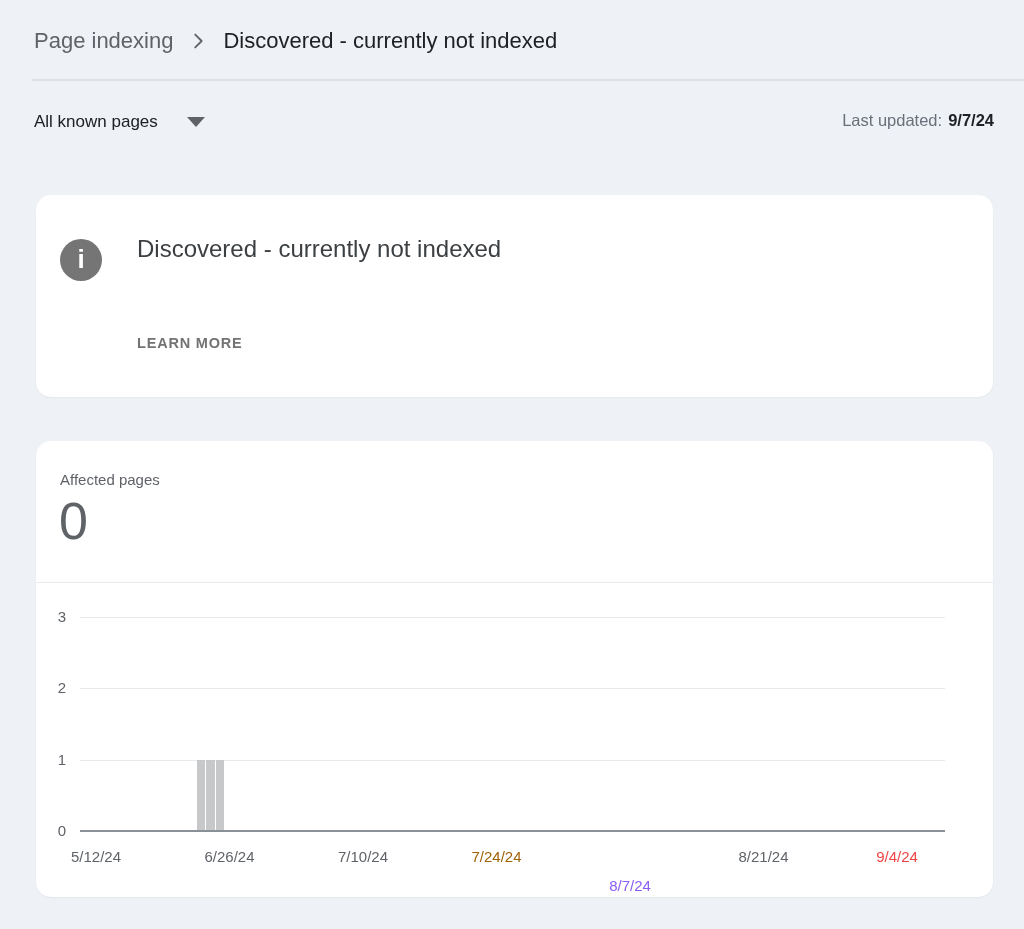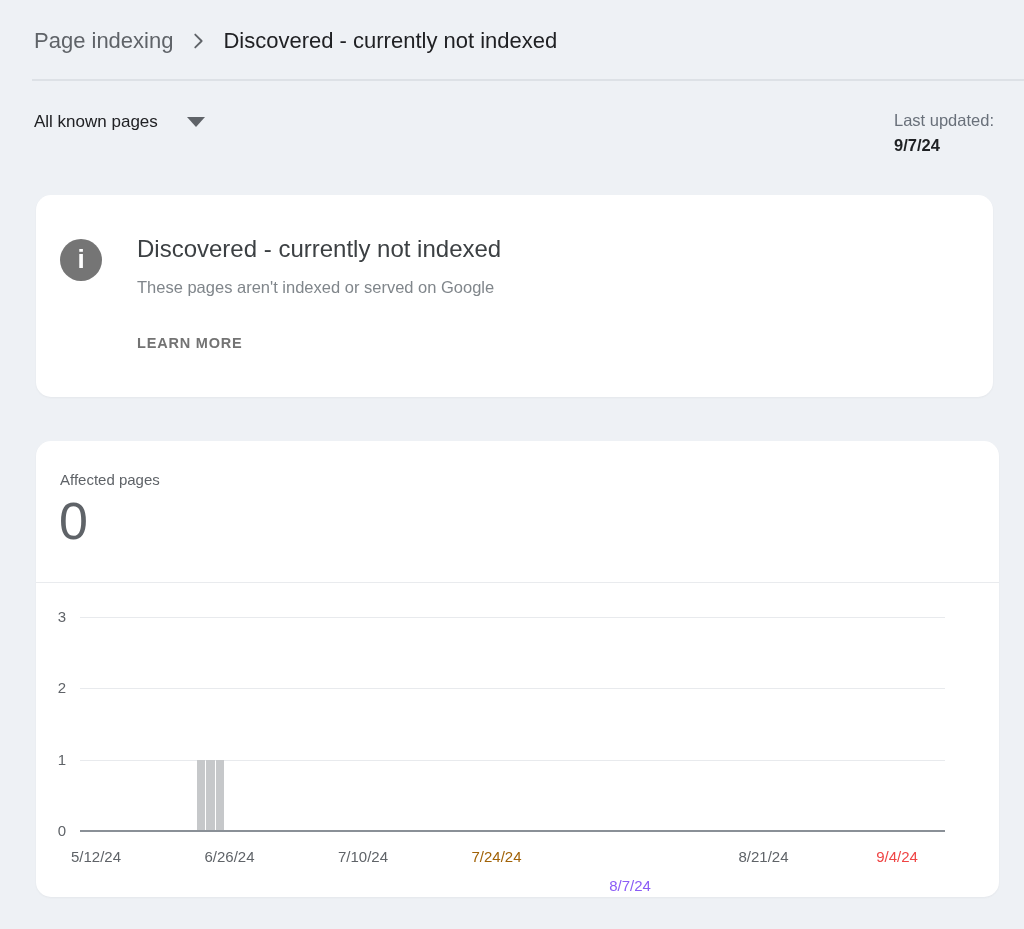--- a/index.html
+++ b/index.html
@@ -27,30 +27,30 @@
     cursor:pointer;font-family:Liberation Sans, sans-serif;
   }
   .filter-label{font-size:17px;font-weight:500;color:#202124;}
   .caret-down{
     margin-left:29px;width:0;height:0;
     border-left:9px solid transparent;border-right:9px solid transparent;
     border-top:10px solid #5f6368;
   }
   .last-updated{
     position:absolute;right:30px;top:111px;font-size:16.5px;color:#69707a;
-    display:flex;gap:6px;align-items:baseline;white-space:nowrap;flex-direction:column;
+    display:flex;gap:6px;align-items:baseline;white-space:nowrap;
   }
   .last-updated .value{color:#1f2124;font-weight:600;}
   
   .card{
     position:absolute;left:36px;width:957px;background:#ffffff;border-radius:15px;
     box-shadow:0 1px 2px rgba(60,64,67,0.05);
   }
   .info-card{top:195px;height:202px;}
-  .chart-card{top:441px;height:456px;padding-left:6px;}
+  .chart-card{top:441px;height:456px;}
   
   .info-icon{
     position:absolute;left:24px;top:44px;width:42px;height:42px;border-radius:50%;
     display:flex;align-items:center;justify-content:center;
   }
   .info-glyph{color:#ffffff;font-size:26px;font-weight:700;line-height:1;transform:translateY(-1px);}
   .info-title{
     position:absolute;left:101px;top:40px;margin:0;font-size:24px;font-weight:400;color:#3c4043;
   }
   .info-subtitle{
@@ -100,21 +100,20 @@
   <div class="last-updated">
     <span>Last updated:</span>
     <span class="value">9/7/24</span>
   </div>
 
   <section class="card info-card">
     <div class="info-icon" id="info-icon" style="background: rgb(117, 117, 117);">
       <span class="info-glyph">i</span>
     </div>
     <h1 class="info-title">Discovered - currently not indexed</h1>
-    <p class="info-subtitle">These pages aren't indexed or served on Google</p>
     <a class="learn-more">LEARN MORE</a>
   </section>
 
   <section class="card chart-card">
     <div class="metric-label">Affected pages</div>
     <div class="metric-value">0</div>
     <div class="card-divider"></div>
     <div class="chart" id="chart">
         <div class="y-tick-label" style="top: 379px; color: rgb(95, 99, 104);">0</div>
         <div class="gridline" style="left: 44px; width: 865px; top: 318.67px; background: rgb(232, 234, 237);"></div>

